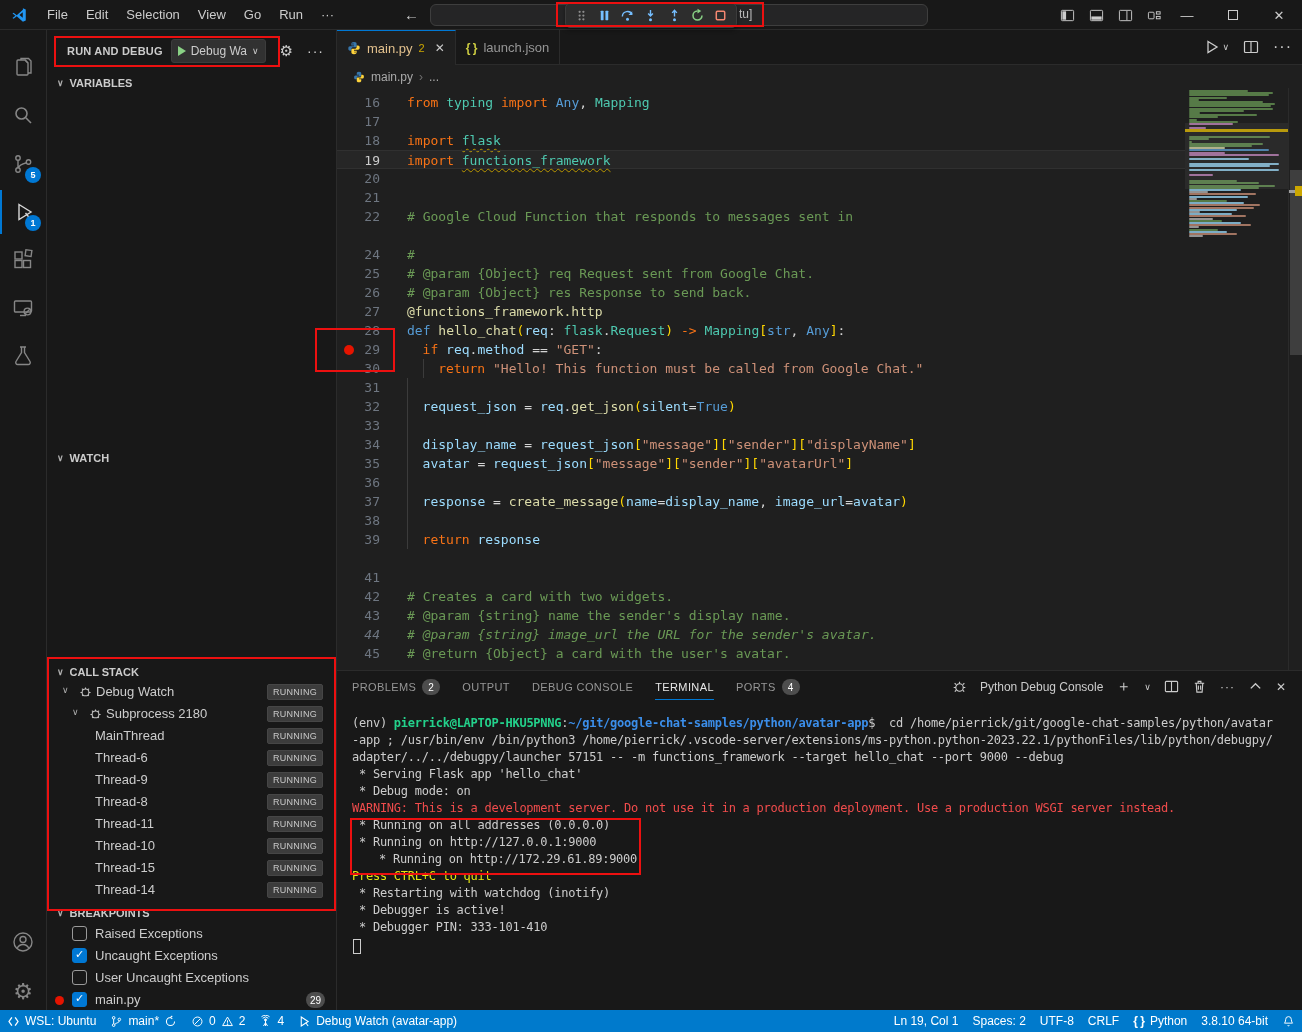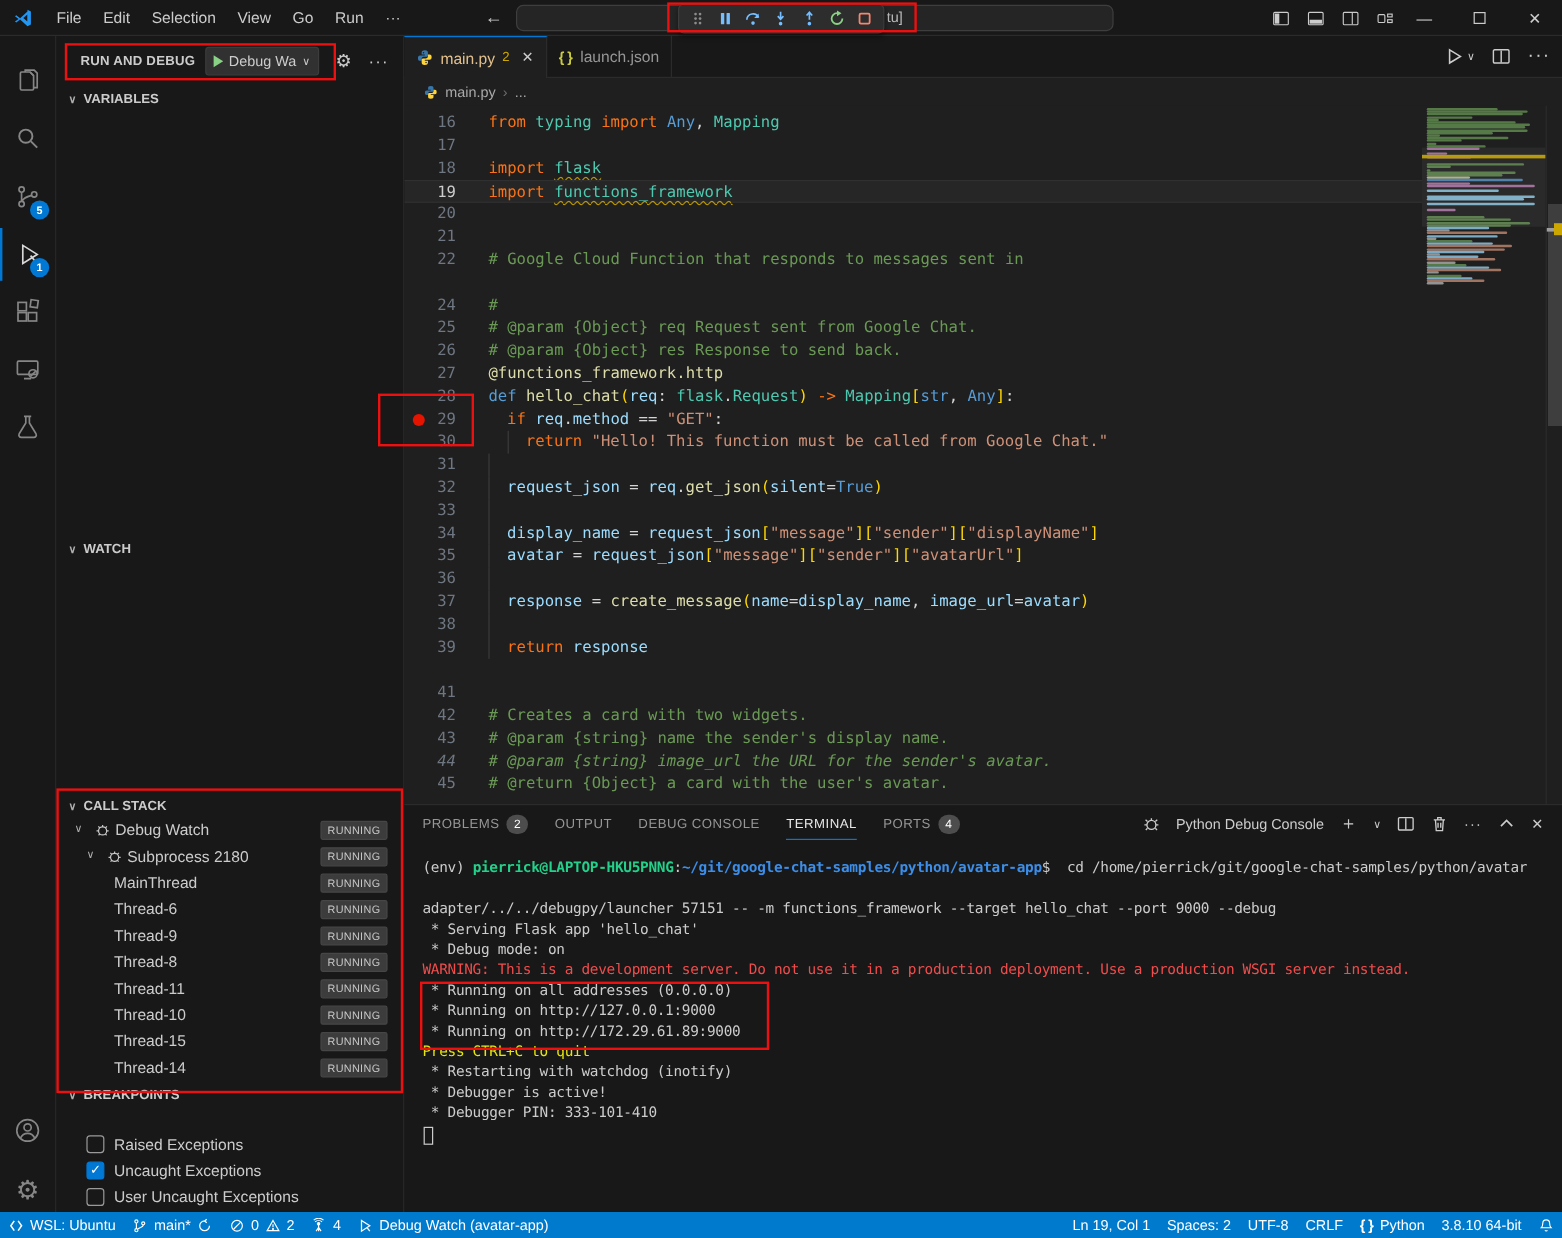--- a/index.html
+++ b/index.html
@@ -55,21 +55,21 @@
   .section-head { position:absolute; left:0; width:290px; height:20px; display:flex;
     align-items:center; gap:6px; padding-left:10px; font-size:11px; font-weight:bold; color:#cccccc; }
   .section-head .chev { font-size:9px; color:#b0b0b0; }
   .cs-row { position:absolute; left:0; width:290px; height:22px; font-size:13px; color:#cccccc; }
   .cs-label { position:absolute; top:3px; }
   .cs-chev { position:absolute; top:4px; font-size:9px; color:#b0b0b0; }
   .cs-bug { position:absolute; top:3px; width:15px; height:15px; }
   .run-badge { position:absolute; right:14px; top:3px; height:16px; background:#3c3c3c;
     border:1px solid #464646; border-radius:2px; color:#c8c8c8; font-size:9px;
     display:flex; align-items:center; padding:0 5px; letter-spacing:.3px; }
-  .bp-row { position:absolute; left:0; width:290px; height:22px; font-size:13px; color:#cccccc;margin-top:20px; }
+  .bp-row { position:absolute; left:0; width:290px; height:22px; font-size:13px; color:#cccccc; }
   .cb { position:absolute; left:25px; top:3px; width:15px; height:15px; border:1px solid #9a9a9a;
     border-radius:3px; background:transparent; }
   .cb.checked { background:#0078d4; border-color:#0078d4; }
   .cb.checked::after { content:"✓"; color:#ffffff; font-size:11px; position:absolute; left:2px; top:-1px; }
   .bp-label { position:absolute; left:48px; top:3px; }
   .bp-dot { position:absolute; left:8px; top:7px; width:9px; height:9px; border-radius:50%; background:#e51400; }
   .count-badge { position:absolute; right:12px; top:3px; min-width:18px; height:16px; border-radius:9px;
     background:#4d4d4d; color:#ffffff; font-size:10px; display:flex; align-items:center;
     justify-content:center; padding:0 4px; }
 
@@ -569,27 +569,28 @@
           <path d="M3 4.5 h10 M6.5 4 V2.5 h3 V4 M4.5 4.5 5.2 14 h5.6 L11.5 4.5 M6.8 7 v4.5 M9.2 7 v4.5"></path>
         </svg>
       <span style="letter-spacing:1px">···</span>
       <svg viewBox="0 0 16 16" fill="none" stroke="#cccccc" stroke-width="1.5">
           <path d="M3 10 8 5 13 10"></path>
         </svg>
       <span>✕</span>
     </div>
     <div id="terminal">
         <pre class="t-line" style="top: 0px;"><span class="t-fg">(env) </span><span class="t-green">pierrick@LAPTOP-HKU5PNNG</span><span class="t-fg">:</span><span class="t-blue">~/git/google-chat-samples/python/avatar-app</span><span class="t-fg">$  cd /home/pierrick/git/google-chat-samples/python/avatar</span></pre>
+        <pre class="t-line" style="top: 17px;"><span class="t-fg">-app ; /usr/bin/env /bin/python3 /home/pierrick/.vscode-server/extensions/ms-python.python-2023.22.1/pythonFiles/lib/python/debugpy/</span></pre>
         <pre class="t-line" style="top: 34px;"><span class="t-fg">adapter/../../debugpy/launcher 57151 -- -m functions_framework --target hello_chat --port 9000 --debug</span></pre>
         <pre class="t-line" style="top: 51px;"><span class="t-fg"> * Serving Flask app 'hello_chat'</span></pre>
         <pre class="t-line" style="top: 68px;"><span class="t-fg"> * Debug mode: on</span></pre>
         <pre class="t-line" style="top: 85px;"><span class="t-red">WARNING: This is a development server. Do not use it in a production deployment. Use a production WSGI server instead.</span></pre>
         <pre class="t-line" style="top: 102px;"><span class="t-fg"> * Running on all addresses (0.0.0.0)</span></pre>
         <pre class="t-line" style="top: 119px;"><span class="t-fg"> * Running on http://127.0.0.1:9000</span></pre>
-        <pre class="t-line" style="top: 136px;"><span class="t-fg"> * Running on http://172.29.61.89:9000</span></pre>
+        <pre class="t-line" style="top: 136px; padding-left: 20px;"><span class="t-fg"> * Running on http://172.29.61.89:9000</span></pre>
         <pre class="t-line" style="top: 153px;"><span class="t-yellow">Press CTRL+C to quit</span></pre>
         <pre class="t-line" style="top: 170px;"><span class="t-fg"> * Restarting with watchdog (inotify)</span></pre>
         <pre class="t-line" style="top: 187px;"><span class="t-fg"> * Debugger is active!</span></pre>
         <pre class="t-line" style="top: 204px;"><span class="t-fg"> * Debugger PIN: 333-101-410</span></pre>
         <div id="t-cursor" style="top: 224px;"></div>
       </div>
   </div>
 
   <div id="statusbar" class="abs">
     <div class="st-item">

